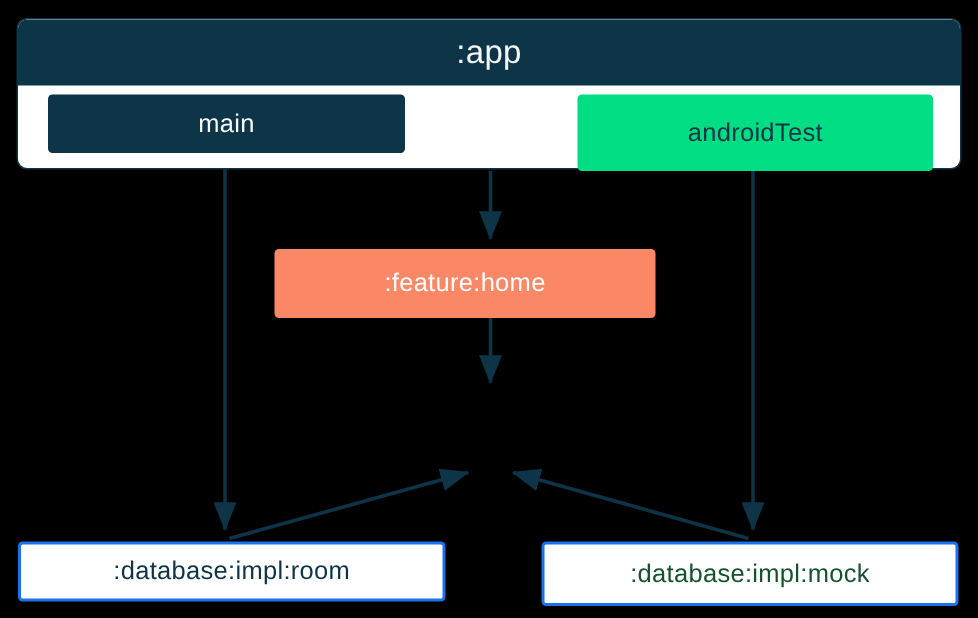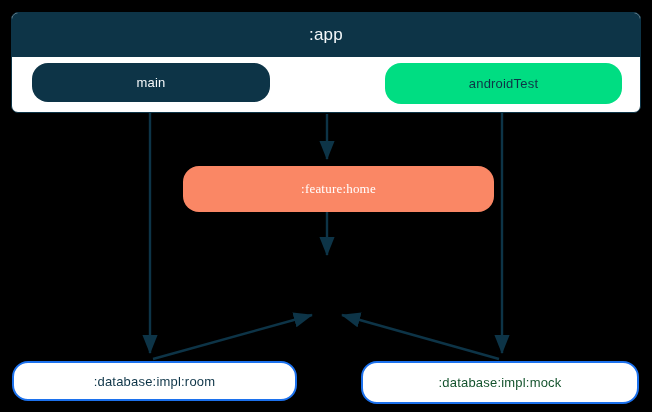--- a/index.html
+++ b/index.html
@@ -41,60 +41,59 @@
     position: absolute;
     left: 0;
     top: 0;
     width: 100%;
     height: 44px;
     background: #0d3447;
     color: #f4f8fa;
     display: flex;
     align-items: center;
     justify-content: center;
-    font-size: 17px;
+    font-size: 22px;
     letter-spacing: .2px;
   }
 
   
   .node {
     position: absolute;
     box-sizing: border-box;
     display: flex;
     align-items: center;
     justify-content: center;
-    border-radius: 16px;
-    font-size: 13px;
+    border-radius: 3px;
+    font-size: 17px;
     letter-spacing: .2px;
     white-space: nowrap;
   }
   .node-main {
     left: 32px;
     top: 63px;
     width: 238px;
     height: 39px;
     background: #0d3447;
     color: #f4f8fa;
   }
   .node-androidtest {
     left: 385px;
     top: 63px;
     width: 237px;
-    height: 41px;
+    height: 51px;
     background: #00dd82;
     color: #0d3447;
   }
   .node-feature-home {
     left: 183px;
     top: 166px;
-    width: 311px;
+    width: 254px;
     height: 46px;
     background: #fa8765;
     color: #ffffff;
-    font-family: Liberation Serif, serif;
   }
   .node-database-api {
     left: 183px;
     top: 262px;
     width: 287px;
     height: 44px;
     background: #1c71ed;
     color: #ffffff;
   }
   .node-impl-room {

